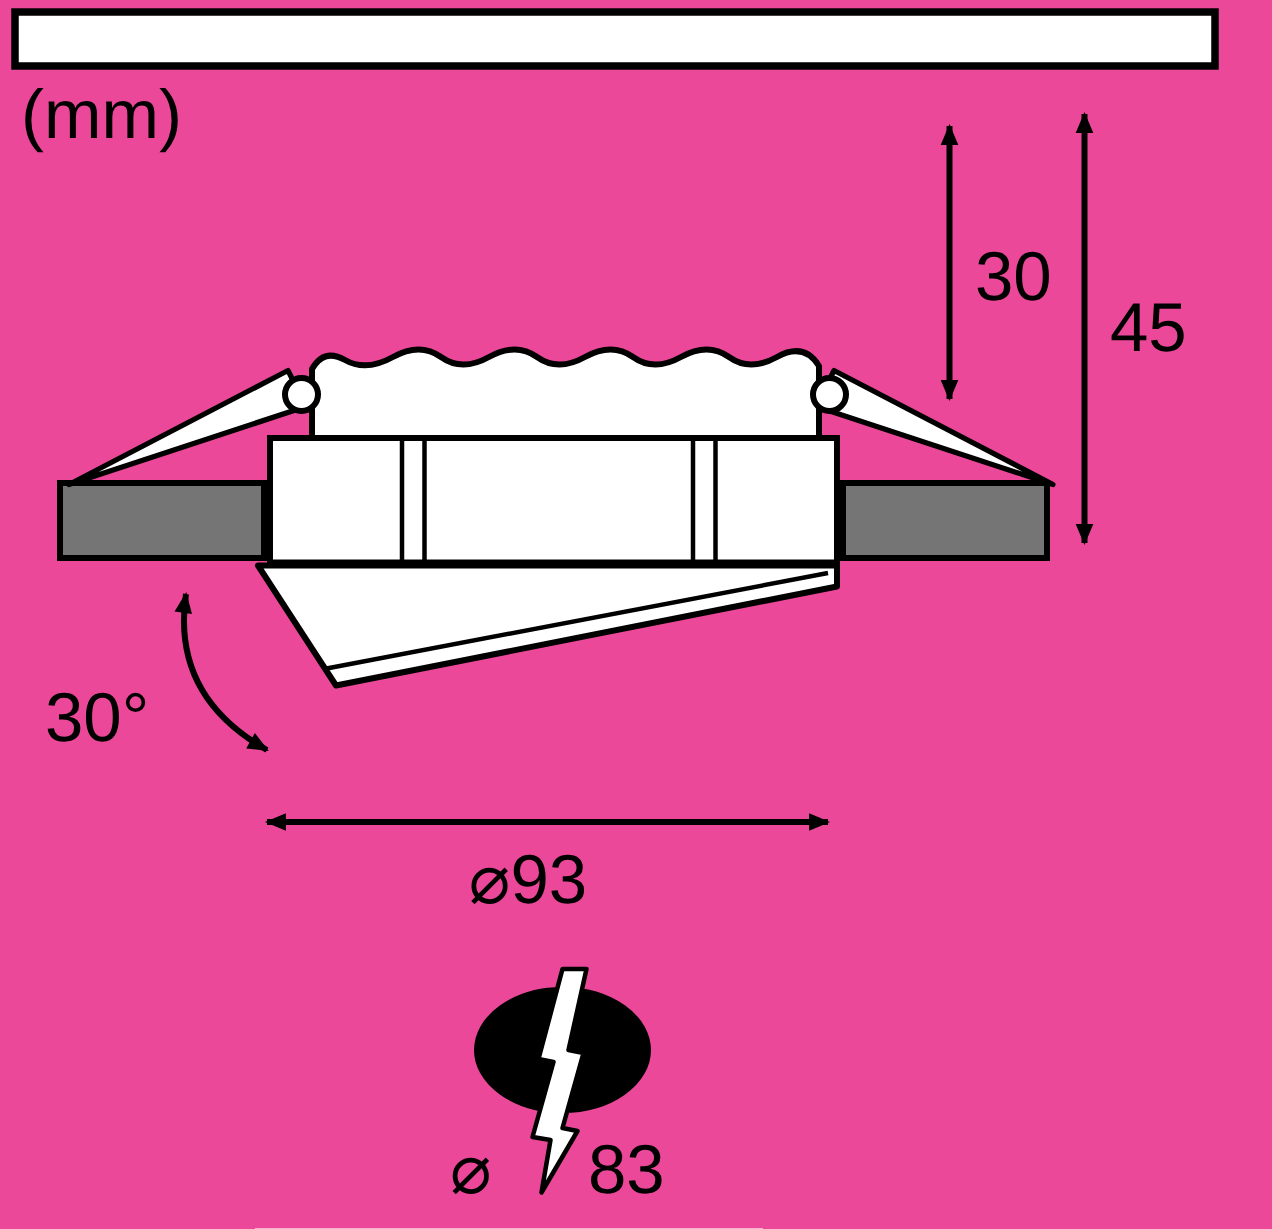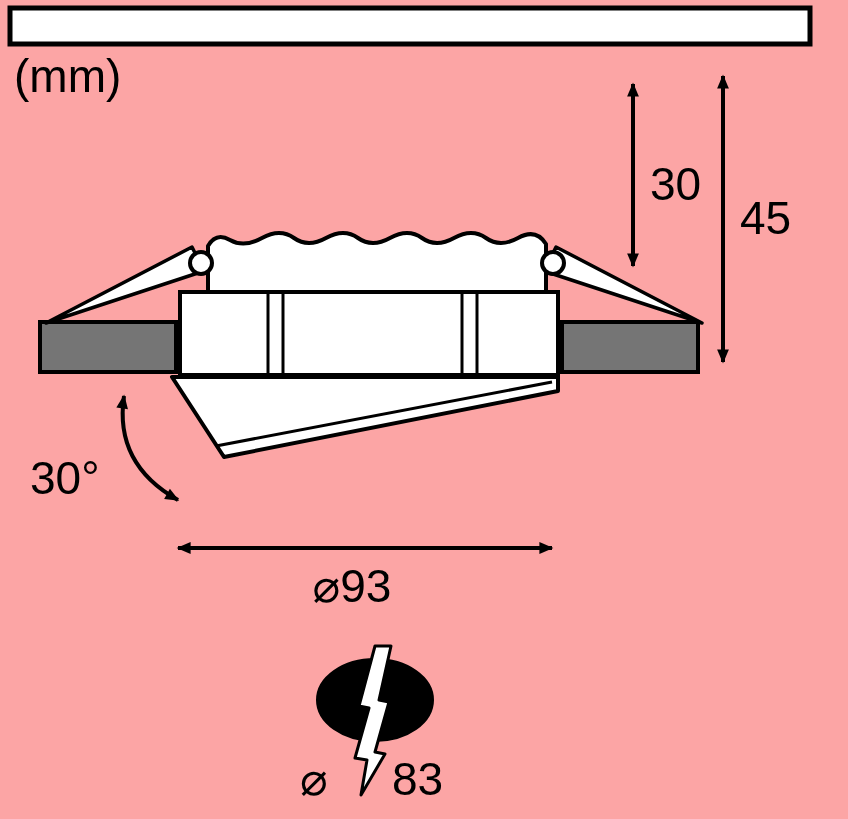--- a/index.html
+++ b/index.html
@@ -7,21 +7,21 @@
     padding: 0;
     background: #ffffff;
     width: 848px;
     height: 819px;
     overflow: hidden;
   }
   .stage {
     position: relative;
     width: 848px;
     height: 819px;
-    background: #fca5a5;
+    background: #ec4899;
     text-align: right;
   }
   svg {
     display: block;
   }
   .dim-text {
     font-family: "Liberation Sans", "DejaVu Sans", sans-serif;
     font-size: 46px;
     fill: #000000;
   }

